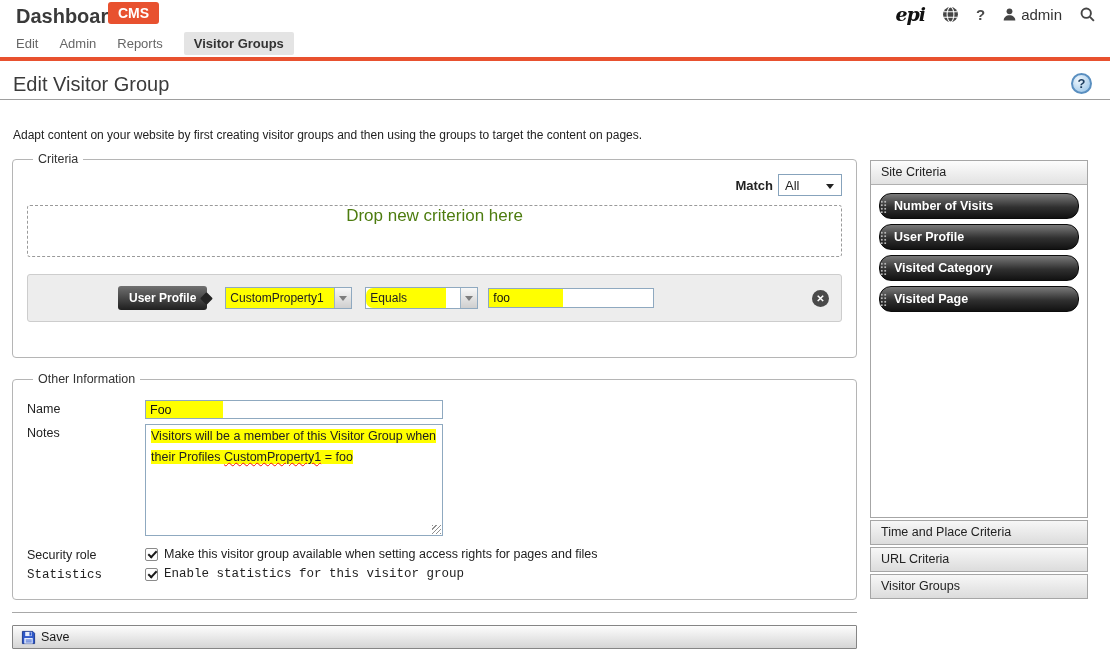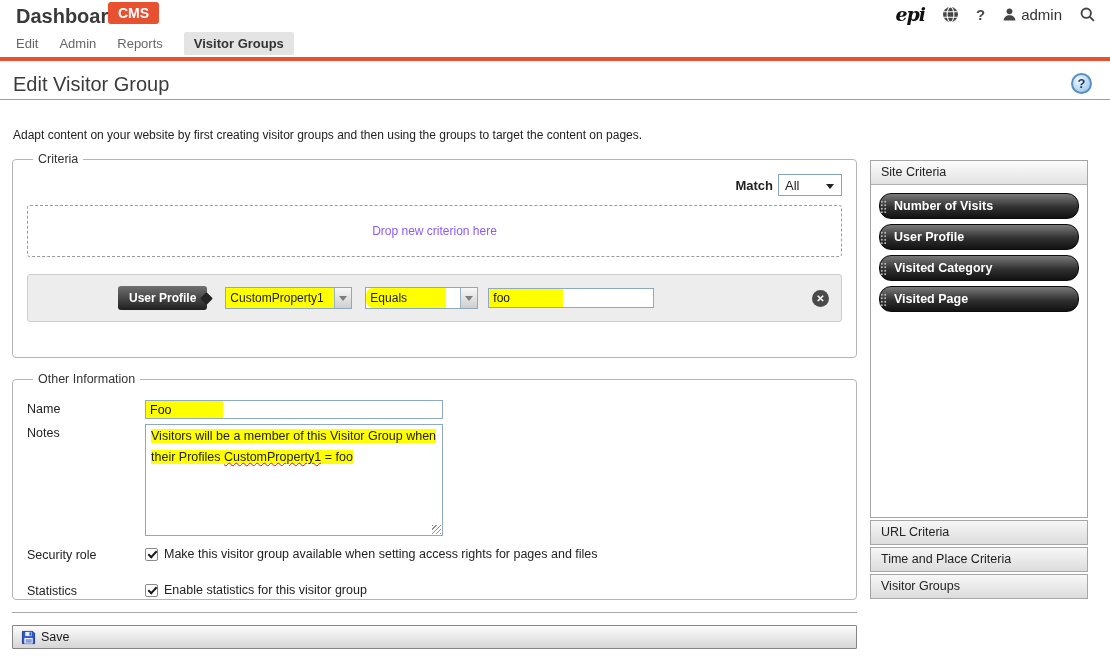--- a/index.html
+++ b/index.html
@@ -37,21 +37,21 @@
   .fs-other { top:372px; height:228px; }
 
   
   .match-row { display:flex; justify-content:flex-end; align-items:center; gap:5px; height:24px; margin-top:1px; }
   .match-label { font-size:13px; font-weight:bold; color:#222; }
   .fake-select { display:flex; align-items:center; height:22px; border:1px solid #87a3bc; background:#fff; cursor:pointer; }
   .match-select { width:64px; padding:0 6px; font-size:13px; position:relative; }
   .match-select .tri { position:absolute; right:7px; top:9px; width:0; height:0; border-left:4px solid transparent; border-right:4px solid transparent; border-top:5px solid #222; }
 
   
-  .dropzone { margin-top:8px; height:52px; border:1px dashed #9a9a9a; border-radius:3px; display:flex; align-items:center; justify-content:center; color:#8b5cf6; font-size:12px; }
+  .dropzone { margin-top:8px; height:52px; border:1px dashed #9a9a9a; border-radius:3px; display:flex; align-items:flex-start; justify-content:center; color:#4d7c0f; font-size:17px; }
 
   
   .criterion-row { margin-top:17px; height:48px; background:#ededed; border:1px solid #cdcdcd; border-radius:3px; display:flex; align-items:center; }
   .crit-badge { position:relative; margin-left:90px; background:linear-gradient(#707070,#1f1f1f); color:#fff; font-weight:bold; font-size:12px; padding:5px 11px; border-radius:3px; cursor:grab; }
   .crit-badge .arrow { position:absolute; right:-4px; top:50%; width:9px; height:9px; margin-top:-4.5px; background:#242424; transform:rotate(45deg); border-radius:1px; }
   .dd { height:22px; border:1px solid #8fa9c0; background:#fff; display:flex; align-items:stretch; cursor:pointer; }
   .dd .dd-text { flex:1; font-size:12px; padding:3px 4px; white-space:nowrap; overflow:hidden; }
   .dd .dd-btn { width:17px; border-left:1px solid #9cb3c6; background:linear-gradient(#f7f7f7,#cfcfcf); display:flex; align-items:center; justify-content:center; }
   .dd .dd-tri { width:0; height:0; border-left:4px solid transparent; border-right:4px solid transparent; border-top:5px solid #7d7d7d; }
   .dd-property { width:127px; margin-left:18px; }
@@ -67,21 +67,21 @@
   .oi-row { display:flex; margin-top:8px; }
   .oi-label { width:118px; font-size:12.5px; color:#222; padding-top:2px; flex:0 0 118px; }
   .name-input { width:298px; height:19px; border:1px solid #8fa9c0; font-size:12.5px; padding:0 4px;
     background:linear-gradient(to right, #ffff00 0 26%, #fff 26%); font-family:"Liberation Sans", sans-serif; color:#111; }
   .notes-box { position:relative; width:298px; height:112px; border:1px solid #8fa9c0; background:#fff; padding:1px 5px; font-size:12.5px; line-height:21px; overflow:hidden; cursor:text; }
   .hl { background:#ffff00; }
   .misspell { background:#ffff00; text-decoration:underline; text-decoration-style:wavy; text-decoration-color:#e11; text-decoration-thickness:1px; }
   .resize-grip { position:absolute; right:1px; bottom:1px; width:9px; height:9px;
     background:repeating-linear-gradient(-45deg, #909090 0 1px, transparent 1px 3px); }
   .cb-row { margin-top:10px; align-items:center; }
-  .cb-row + .cb-row { margin-top:20px; }
+  .cb-row + .cb-row { margin-top:4px;font-family:Liberation Mono, monospace; }
   .checkbox { position:relative; width:13px; height:13px; border:1px solid #8a8a8a; border-radius:2px; background:#fdfdfd; cursor:pointer; flex:0 0 13px; }
   .checkbox .check { position:absolute; left:2px; top:2px; width:9px; height:5px; border-left:2px solid #1a1a1a; border-bottom:2px solid #1a1a1a; transform:rotate(-47deg); }
   .cb-text { margin-left:6px; font-size:12.5px; color:#222; }
 
   
   .footer-divider { position:absolute; left:12px; top:612px; width:845px; border-top:1px solid #a8a8a8; }
   .action-row { position:absolute; left:12px; top:625px; width:845px; display:flex; justify-content:flex-start; gap:13px;flex-direction:column; }
   .btn { display:flex; align-items:center; gap:5px; height:24px; padding:0 8px; border:1px solid #858585; border-radius:1px;
     background:linear-gradient(#fdfdfd,#d5d5d5); font-size:12.5px; color:#1a1a1a; cursor:pointer; }
 
@@ -252,18 +252,18 @@
         <div class="crit-btn">
           <span class="grip"></span>
           <span>Visited Category</span>
         </div>
         <div class="crit-btn">
           <span class="grip"></span>
           <span>Visited Page</span>
         </div>
       </div>
     </div>
+    <div class="side-section">Time and Place Criteria</div>
     <div class="side-section">URL Criteria</div>
-    <div class="side-section">Time and Place Criteria</div>
     <div class="side-section">Visitor Groups</div>
   </div>
 
 </div>
 
 </body></html>

